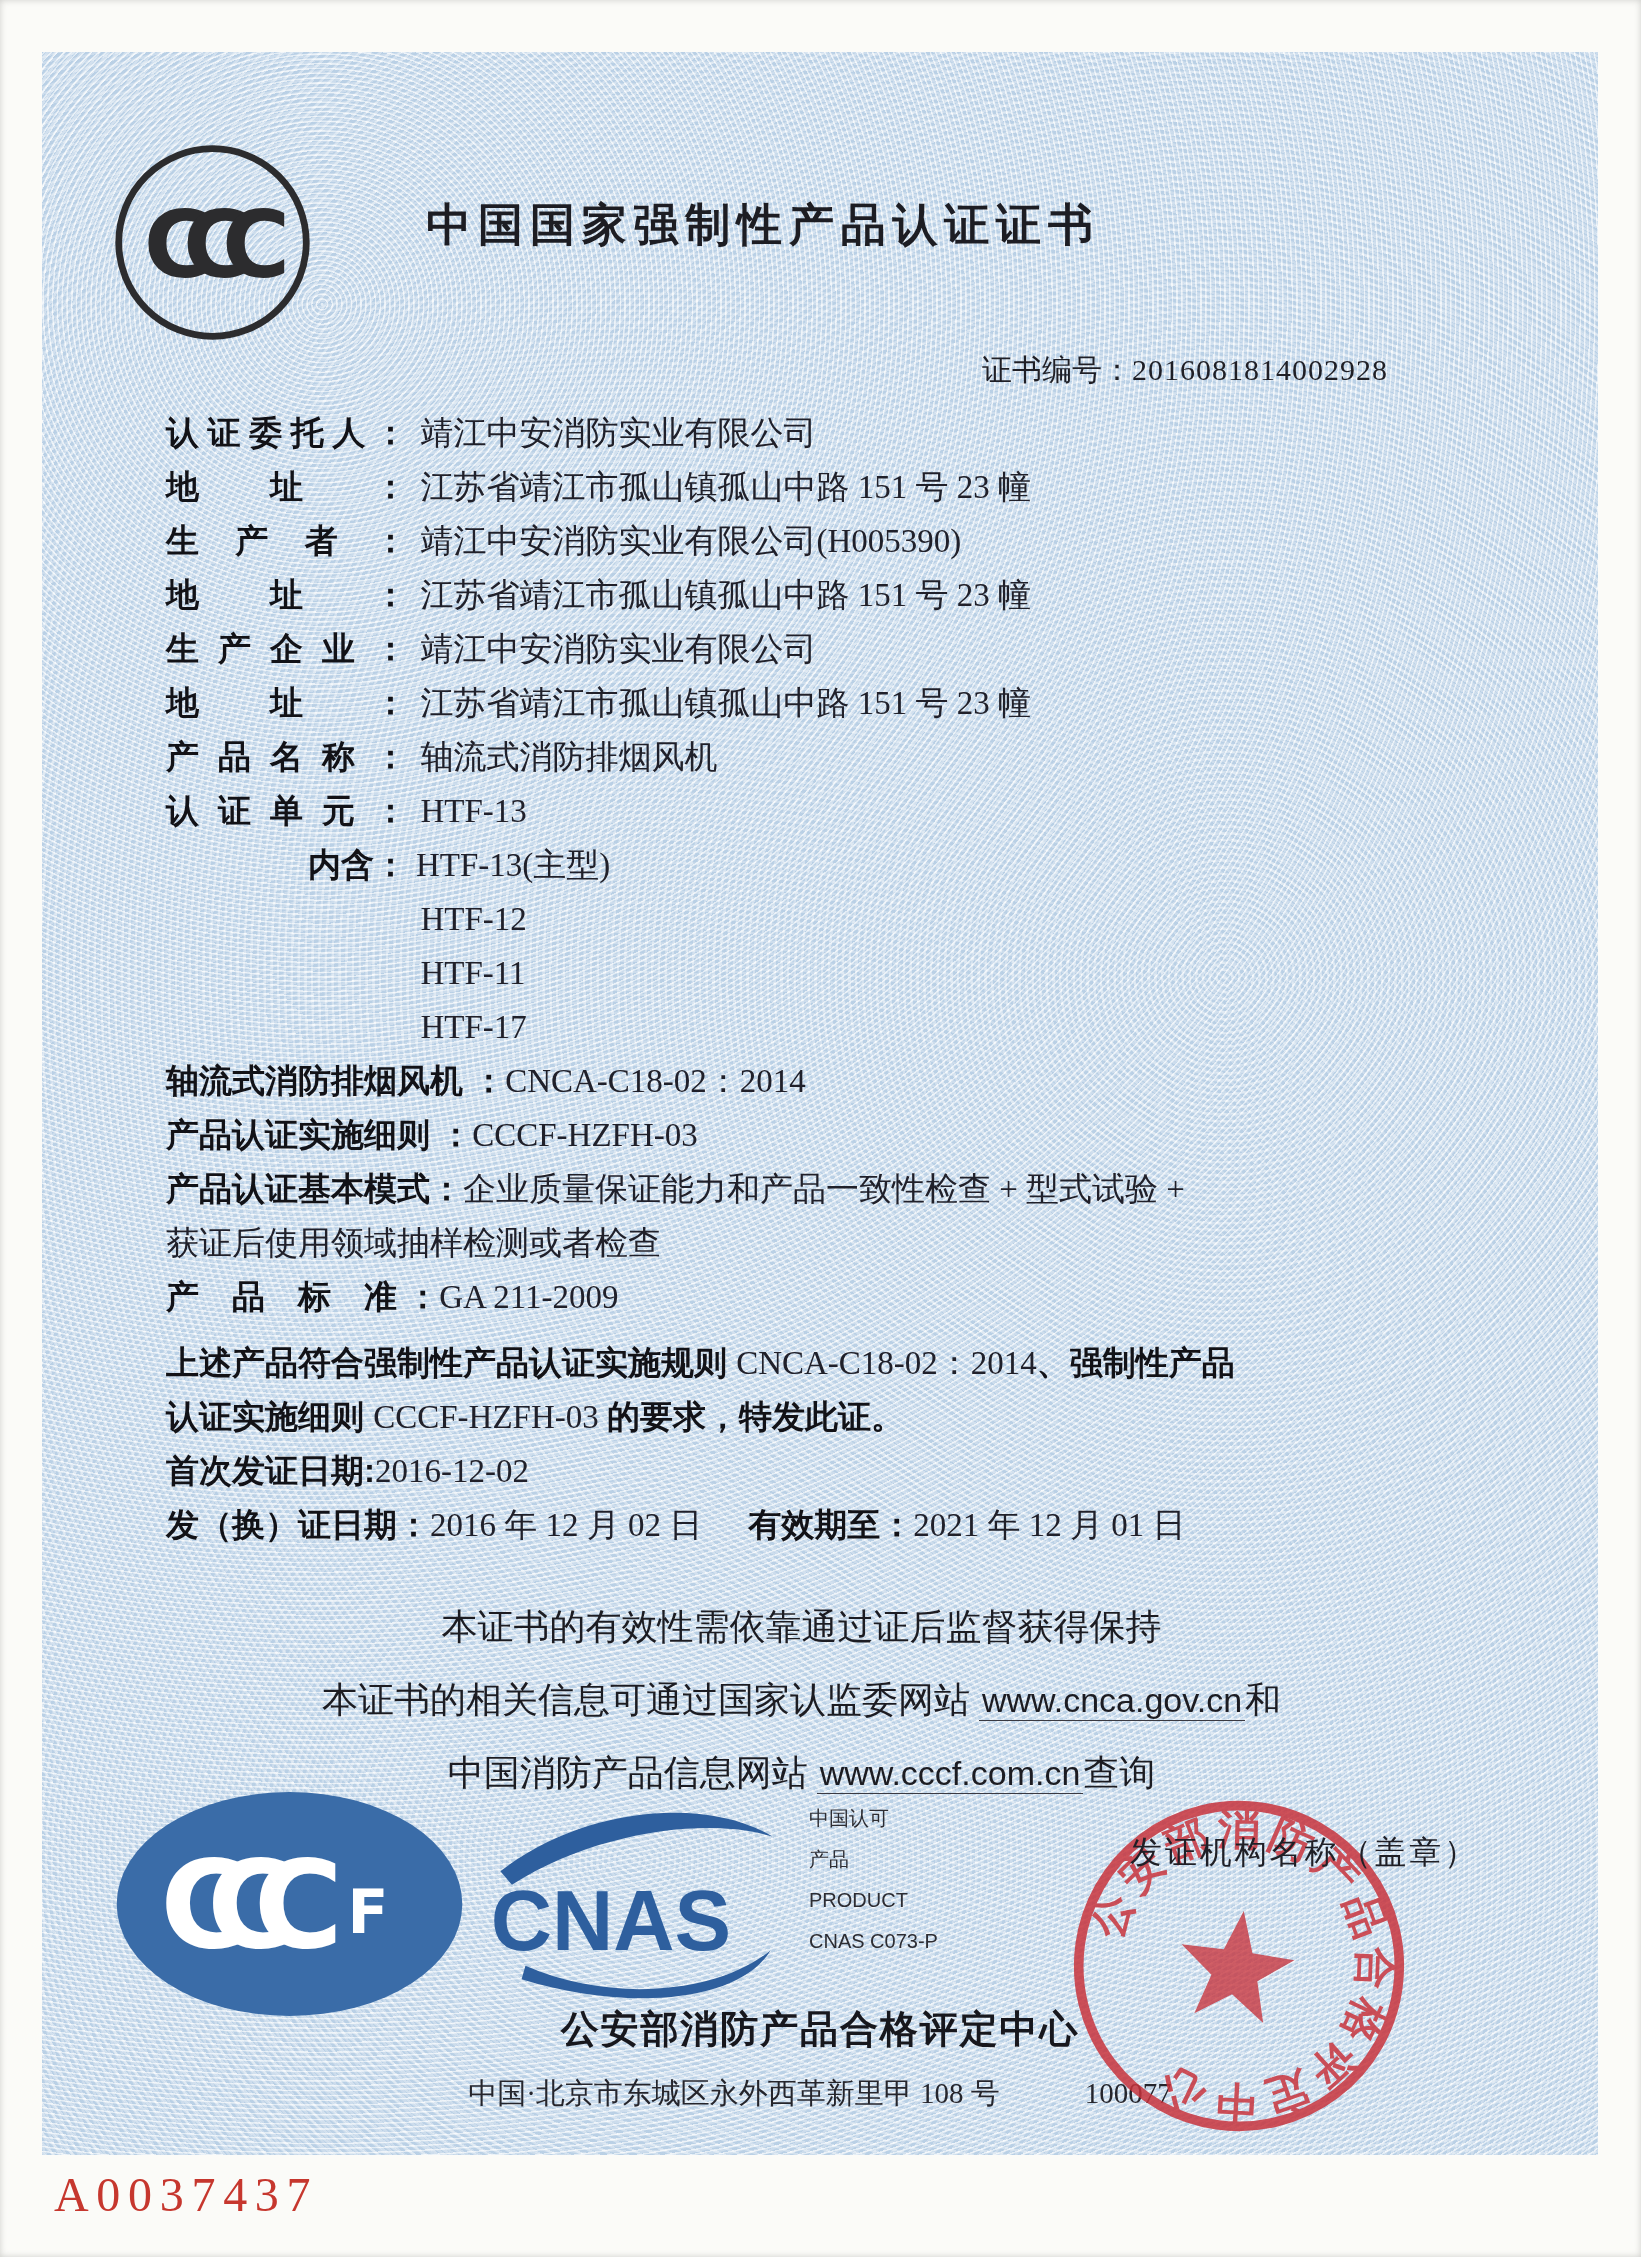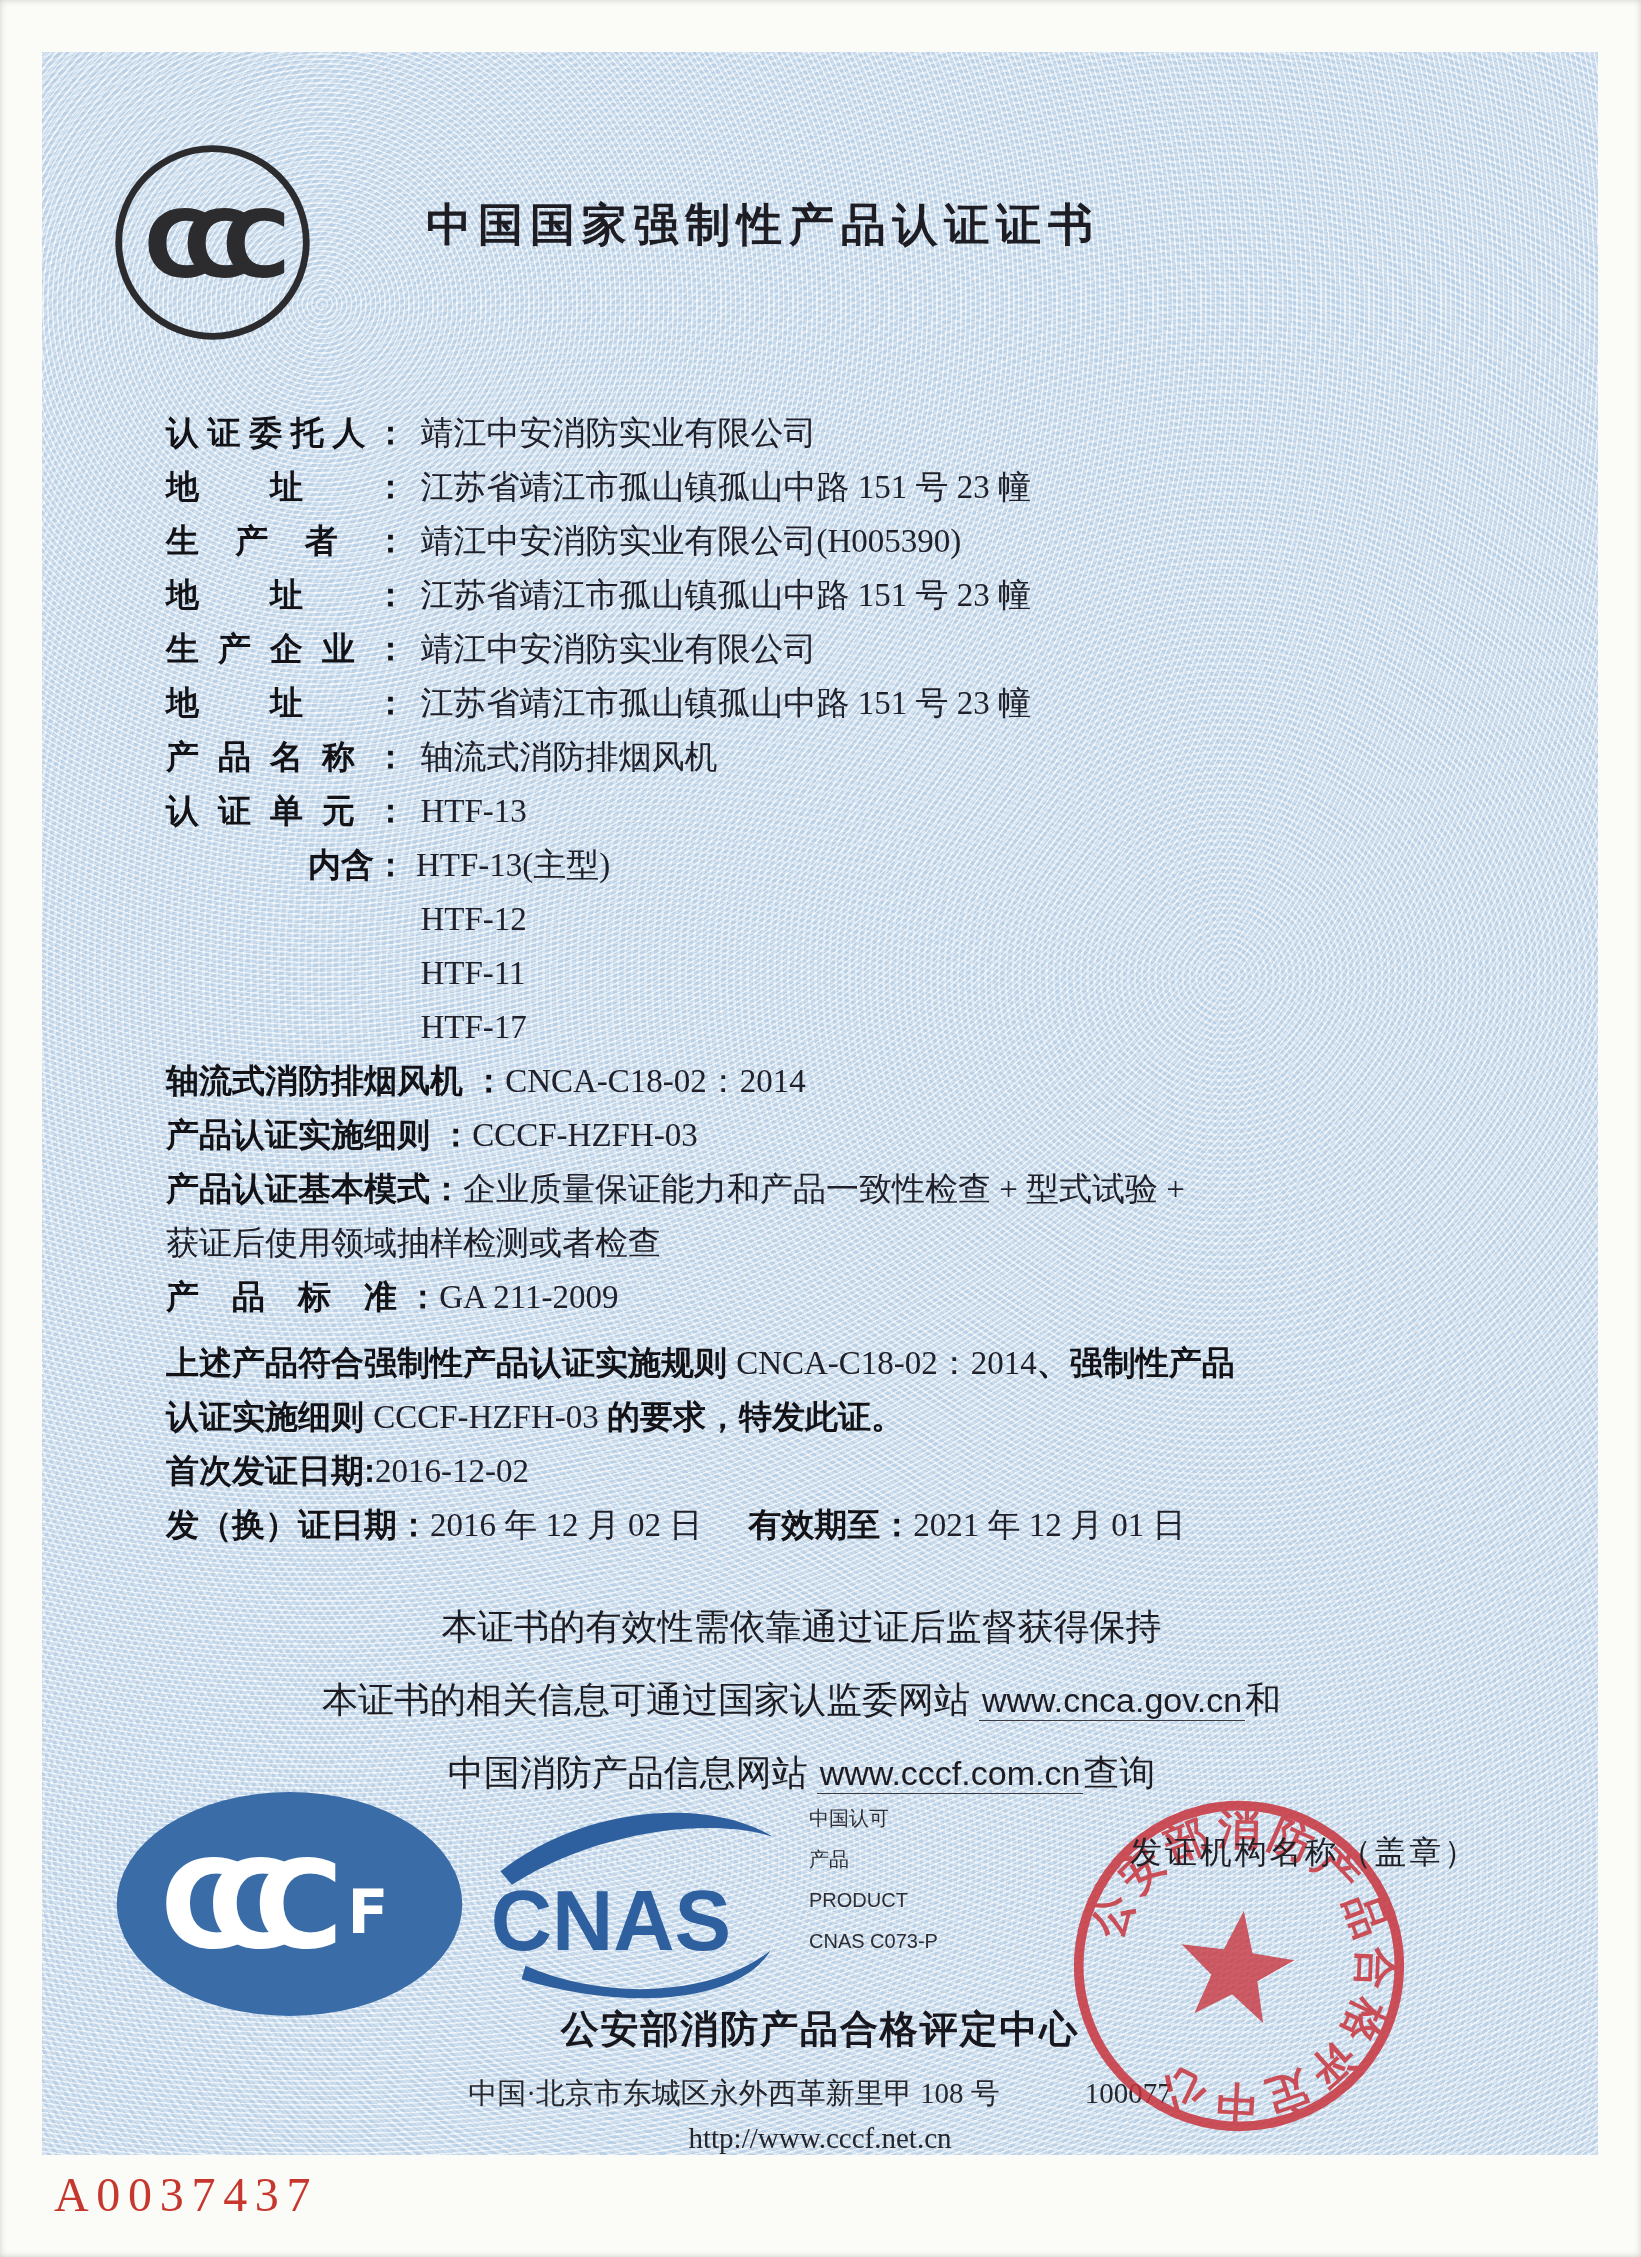--- a/index.html
+++ b/index.html
@@ -53,20 +53,23 @@
 
   <svg class="abs ccc-logo" width="203" height="203" viewBox="0 0 210 210">
     <circle cx="105" cy="105" r="97" fill="none" stroke="#2c2c2e" stroke-width="7"></circle>
     <text x="34" y="141" font-family="DejaVu Sans, sans-serif" font-weight="bold" font-size="96" letter-spacing="-30" fill="#2c2c2e">CCC</text>
   </svg>
 
   <div class="abs header-text">
     <div class="title">中国国家强制性产品认证证书</div>
   </div>
 
+  <div class="abs certno">
+    <span>证书编号：</span><span class="num">2016081814002928</span>
+  </div>
 
   <div class="abs fields">
     <div class="row"><span class="lbl">认证委托人：</span><span class="val">靖江中安消防实业有限公司</span></div>
     <div class="row"><span class="lbl">地址：</span><span class="val">江苏省靖江市孤山镇孤山中路 151 号 23 幢</span></div>
     <div class="row"><span class="lbl">生产者：</span><span class="val">靖江中安消防实业有限公司(H005390)</span></div>
     <div class="row"><span class="lbl">地址：</span><span class="val">江苏省靖江市孤山镇孤山中路 151 号 23 幢</span></div>
     <div class="row"><span class="lbl">生产企业：</span><span class="val">靖江中安消防实业有限公司</span></div>
     <div class="row"><span class="lbl">地址：</span><span class="val">江苏省靖江市孤山镇孤山中路 151 号 23 幢</span></div>
     <div class="row"><span class="lbl">产品名称：</span><span class="val">轴流式消防排烟风机</span></div>
     <div class="row"><span class="lbl">认证单元：</span><span class="val">HTF-13</span></div>
@@ -128,17 +131,16 @@
     <polygon points="200,146 215,188 259,189 224,216 236,258 200,233 164,258 176,216 141,189 185,188" fill="#c8323b" opacity="0.92"></polygon>
     <text font-size="44" fill="#c8323b" letter-spacing="6" font-family="Liberation Sans, sans-serif" font-weight="bold">
       <textPath href="#sealArc" startOffset="8">公安部消防产品合格评定中心</textPath>
     </text>
   </svg>
 
   <div class="abs org">公安部消防产品合格评定中心</div>
   <div class="abs addr">
     <span>中国·北京市东城区永外西革新里甲 108 号</span><span class="pc">100077</span>
   </div>
-  <div class="abs site">http://www.cccf.net.cn</div>
 
   <div class="abs serial">A0037437</div>
 </div>
 
 
 </body></html>

